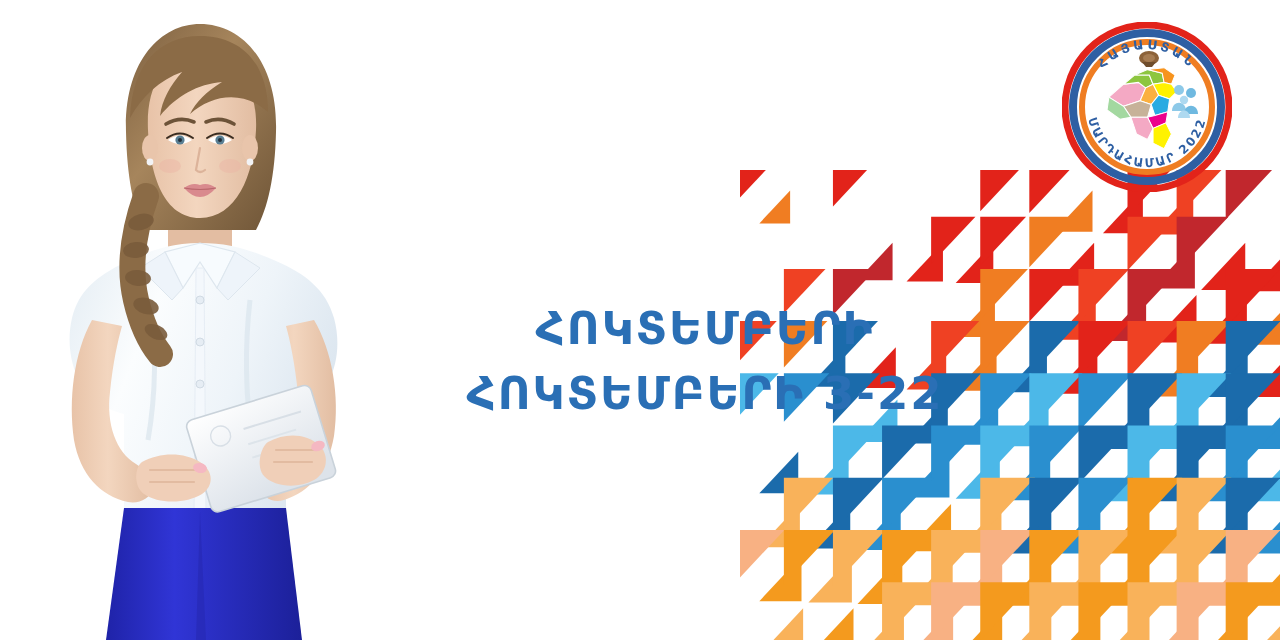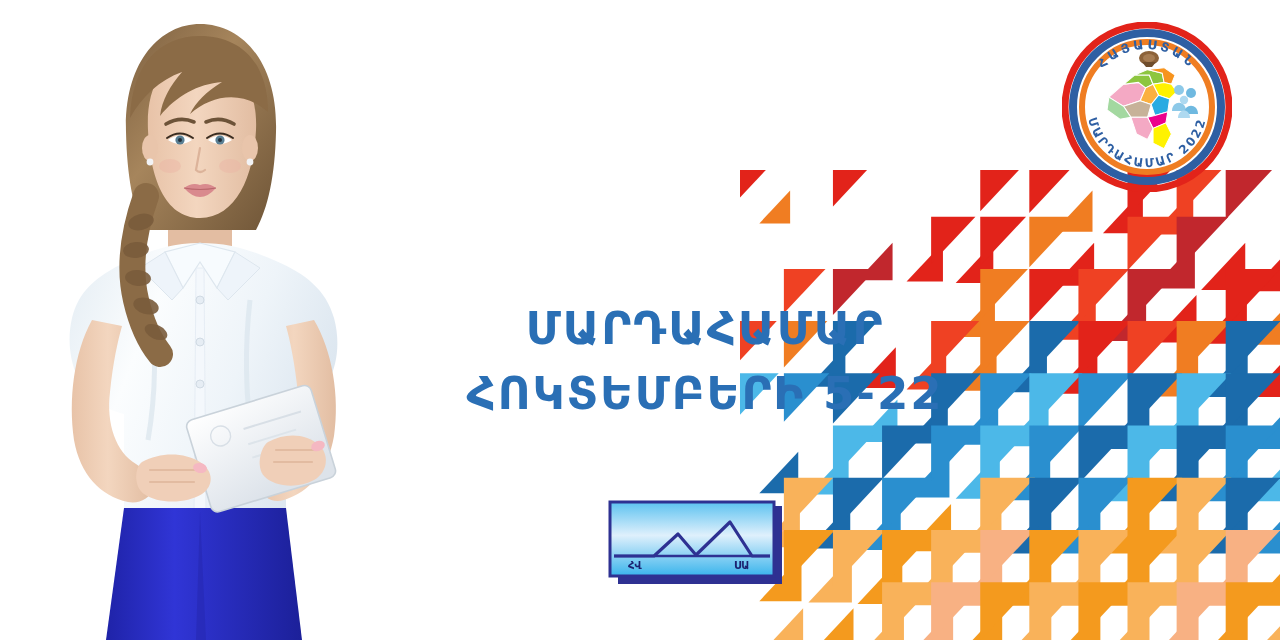--- a/index.html
+++ b/index.html
@@ -383,22 +383,22 @@
       <path d="M184 188 Q192 182 200 185 Q208 182 216 188 Q208 197 200 197 Q192 197 184 188 Z" fill="#d98a8e"></path>
       <path d="M184 188 Q200 191 216 188" stroke="#b9676c" stroke-width="1.2" fill="none"></path>
 
       <ellipse cx="170" cy="166" rx="11" ry="7" fill="#eab4a4" opacity="0.45"></ellipse>
       <ellipse cx="230" cy="166" rx="11" ry="7" fill="#eab4a4" opacity="0.45"></ellipse>
     </svg>
   </div>
 
 
   <div id="subheading">
-    <div class="sub-line">ՄԱՐԴԱՀԱՄԱՐ</div>
-    <div class="sub-line">ՀՈԿՏԵՄԲԵՐԻ 5-22</div>
+    <div class="sub-line">ՀՈԿՏԵՄԲԵՐԻ</div>
+    <div class="sub-line">ՀՈԿՏԵՄԲԵՐԻ 3-22</div>
   </div>
 
   <div id="census-seal">
     <svg viewBox="0 0 170 170" width="170" height="170" xmlns="http://www.w3.org/2000/svg">
       <defs>
         <path id="arcTop" d="M 27 85 A 58 58 0 0 1 143 85" fill="none"></path>
         <path id="arcBottom" d="M 25 85 A 60 60 0 0 0 145 85" fill="none"></path>
       </defs>
 
       <circle cx="85" cy="85" r="82" fill="none" stroke="#e2231a" stroke-width="7"></circle>
@@ -438,31 +438,14 @@
       </g>
 
       <g transform="translate(78,28)">
         <ellipse cx="9" cy="8" rx="10" ry="7" fill="#8c6239"></ellipse>
         <ellipse cx="9" cy="8" rx="6" ry="4" fill="#a67c52"></ellipse>
         <path d="M2 12 L6 17 L12 17 L16 12 Z" fill="#6f4d2c"></path>
       </g>
     </svg>
   </div>
 
-  <div id="statcom-logo">
-    <svg viewBox="0 0 180 92" width="180" height="92" xmlns="http://www.w3.org/2000/svg">
-      <defs>
-        <linearGradient id="panelG" x1="0" y1="0" x2="0" y2="1">
-          <stop offset="0%" stop-color="#5cc2f0"></stop>
-          <stop offset="45%" stop-color="#dff0fc"></stop>
-          <stop offset="100%" stop-color="#39b4ec"></stop>
-        </linearGradient>
-      </defs>
-      <rect x="12" y="8" width="164" height="78" fill="#2e3192"></rect>
-      <rect x="4" y="4" width="164" height="74" fill="url(#panelG)" stroke="#2e3192" stroke-width="3"></rect>
-      <line x1="8" y1="58" x2="164" y2="58" stroke="#2e3192" stroke-width="2.6"></line>
-      <polyline points="8,58 48,58 72,36 90,57 124,24 146,58 164,58" fill="none" stroke="#2e3192" stroke-width="3.2" stroke-linejoin="round"></polyline>
-      <text x="22" y="71" font-size="10" font-weight="700" fill="#1b2270" font-family="DejaVu Sans, sans-serif" id="statLeft">ՀՎ</text>
-      <text x="128" y="71" font-size="10" font-weight="700" fill="#1b2270" font-family="DejaVu Sans, sans-serif" id="statRight">ՍԱ</text>
-    </svg>
-  </div>
 
 </div>
 
 </body></html>

